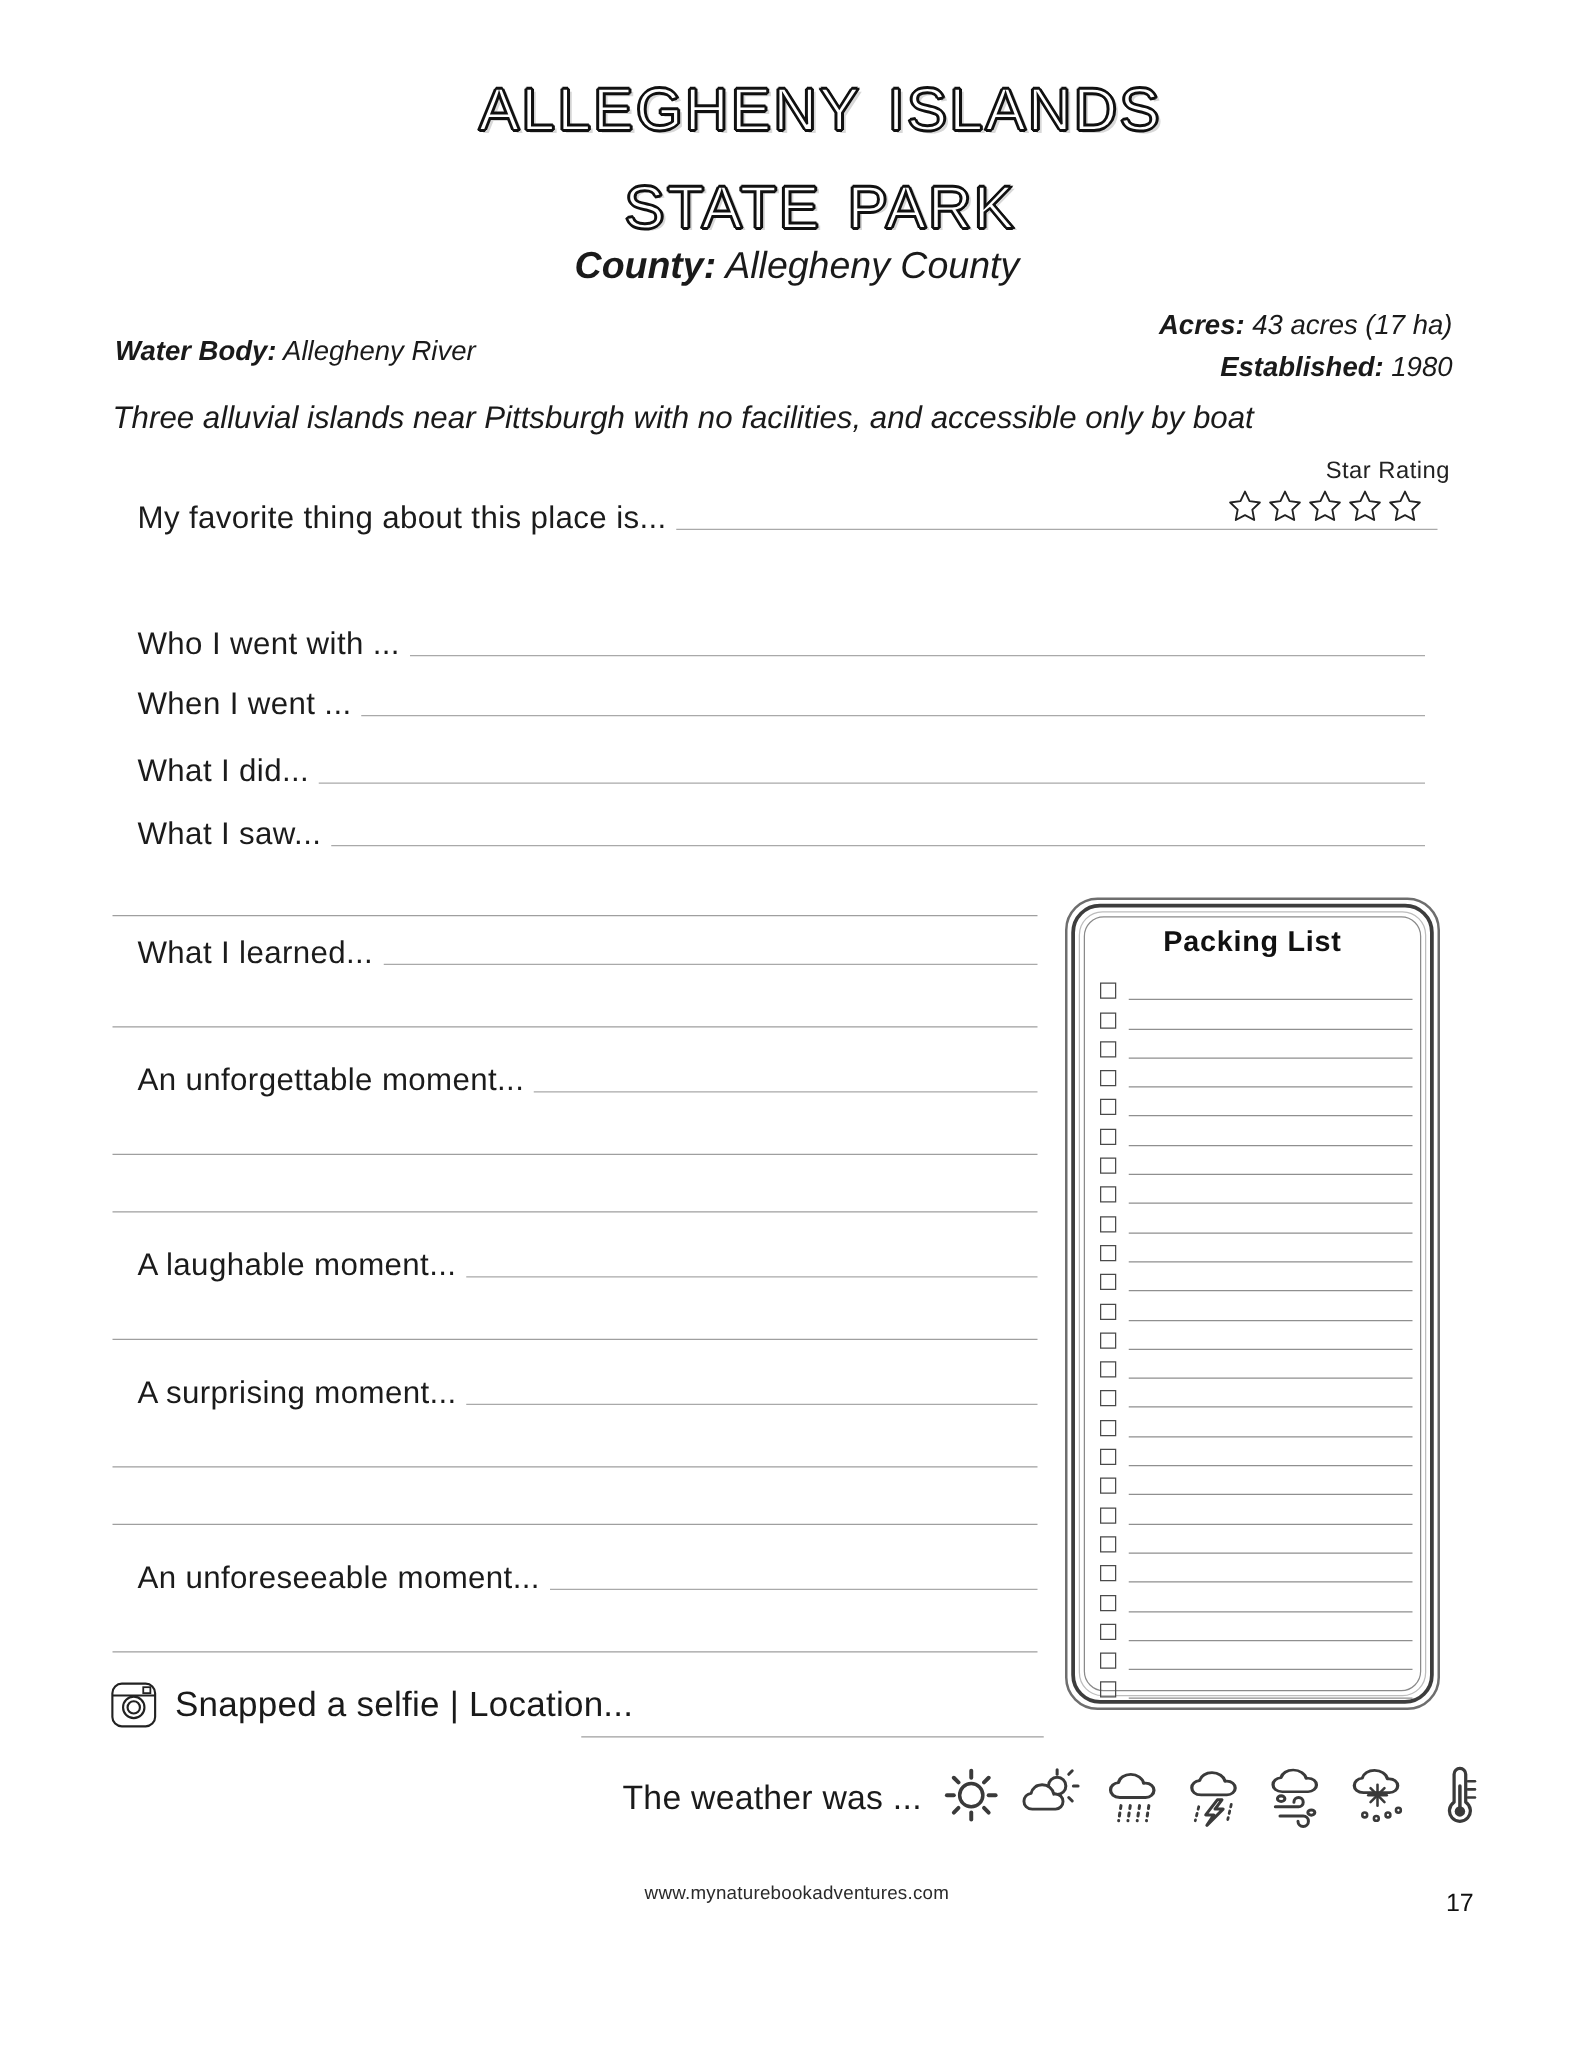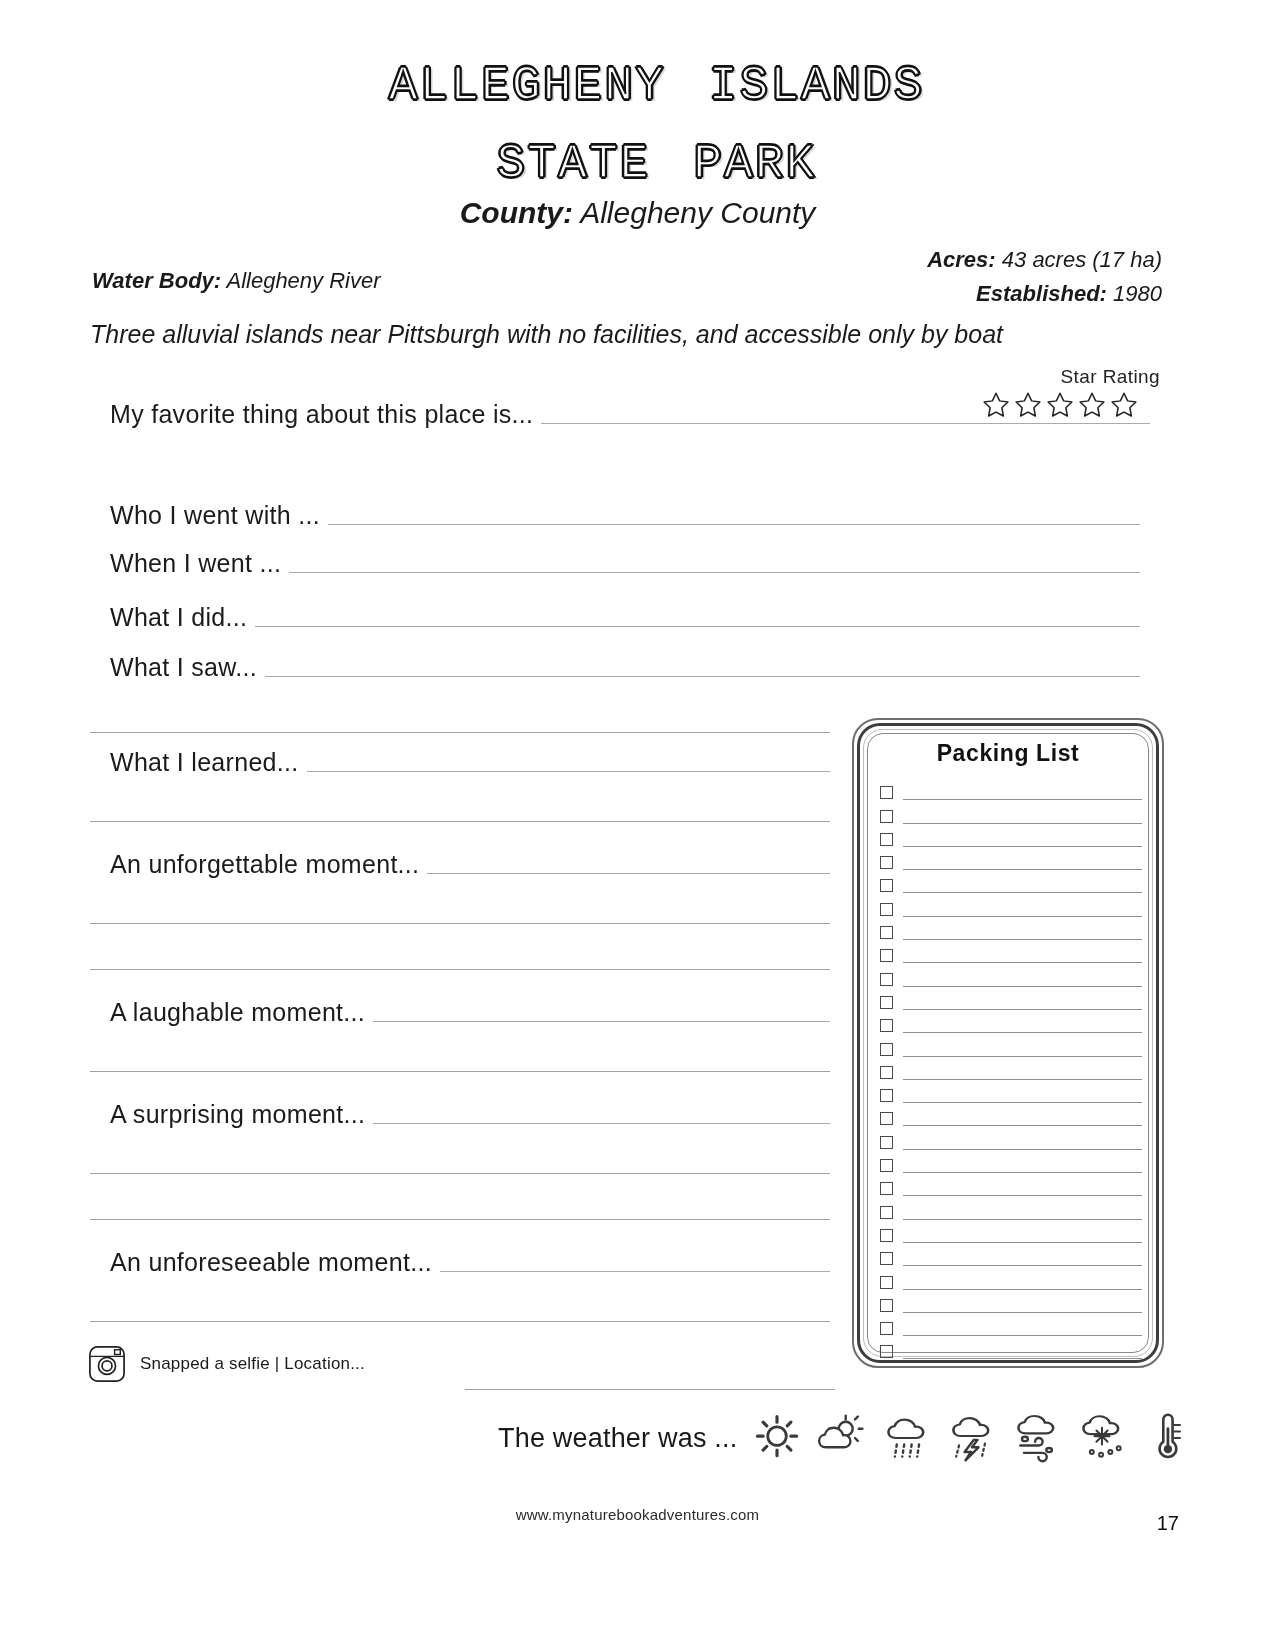--- a/index.html
+++ b/index.html
@@ -11,21 +11,21 @@
     position:relative;
     overflow:hidden;
   }
   .page{position:relative;width:1275px;height:1650px;}
 
   
   .title-block{
     position:absolute;left:0;top:42px;width:1275px;text-align:center;
   }
   .title-line{
-    font-family:Liberation Mono, monospace;
+    font-family:Liberation Sans, sans-serif;
     font-size:68px;
     line-height:78px;
     letter-spacing:2px;
     font-variant:small-caps;
     text-transform:lowercase;
     color:#ffffff;
     -webkit-text-stroke:1.6px #111;
     text-shadow:
       1.6px 0 0 #111, -1.6px 0 0 #111, 0 1.6px 0 #111, 0 -1.6px 0 #111,
       3px 2px 0 #d8d8d8;
@@ -81,21 +81,21 @@
   
   .long-block{position:absolute;left:90px;width:740px;}
   .long-first{display:flex;align-items:flex-end;}
   .long-first .prompt-label{padding-left:20px;}
   .long-rule{border-bottom:1.4px solid #9f9f9f;height:1px;margin-top:44px;}
 
   .sep-rule{position:absolute;left:90px;width:740px;border-bottom:1.4px solid #9f9f9f;height:1px;}
 
   
   .packing{
-    position:absolute;left:852px;top:718px;width:300px;height:650px;padding-left:12px;
+    position:absolute;left:852px;top:718px;width:300px;height:650px;
   }
   .frame-outer,.frame-mid,.frame-in,.frame-in2{
     position:absolute;border-style:solid;border-radius:26px;
     box-sizing:border-box;
   }
   .frame-outer{inset:0;border-width:2px;border-color:#6e6e6e;}
   .frame-mid{inset:5px;border-width:3px;border-color:#3d3d3d;border-radius:23px;}
   .frame-in{inset:11px;border-width:1.5px;border-color:#bdbdbd;border-radius:19px;}
   .frame-in2{inset:15px;border-width:1px;border-color:#8a8a8a;border-radius:16px;}
 
@@ -112,21 +112,21 @@
     margin-bottom:4px;flex:0 0 auto;
   }
   .pack-line{
     flex:1 1 auto;border-bottom:1.2px solid #8f8f8f;height:1px;
     margin-left:10px;margin-bottom:3px;
   }
 
   
   .cam-row{position:absolute;display:flex;align-items:center;}
   .cam-icon{width:38px;height:38px;flex:0 0 auto;}
-  .cam-label{font-size:17px;margin-left:14px;white-space:nowrap;letter-spacing:.2px;}
+  .cam-label{font-size:28px;margin-left:14px;white-space:nowrap;letter-spacing:.2px;}
 
   .selfie-rule{position:absolute;border-bottom:1.4px solid #9f9f9f;height:1px;}
 
   
   .weather{
     position:absolute;left:498px;top:1412px;display:flex;align-items:center;
   }
   .weather-label{font-size:27px;white-space:nowrap;letter-spacing:.2px;}
   .weather-icons{display:flex;align-items:center;gap:13px;margin-left:14px;}
   .weather-icons svg{width:52px;height:52px;display:block;}

